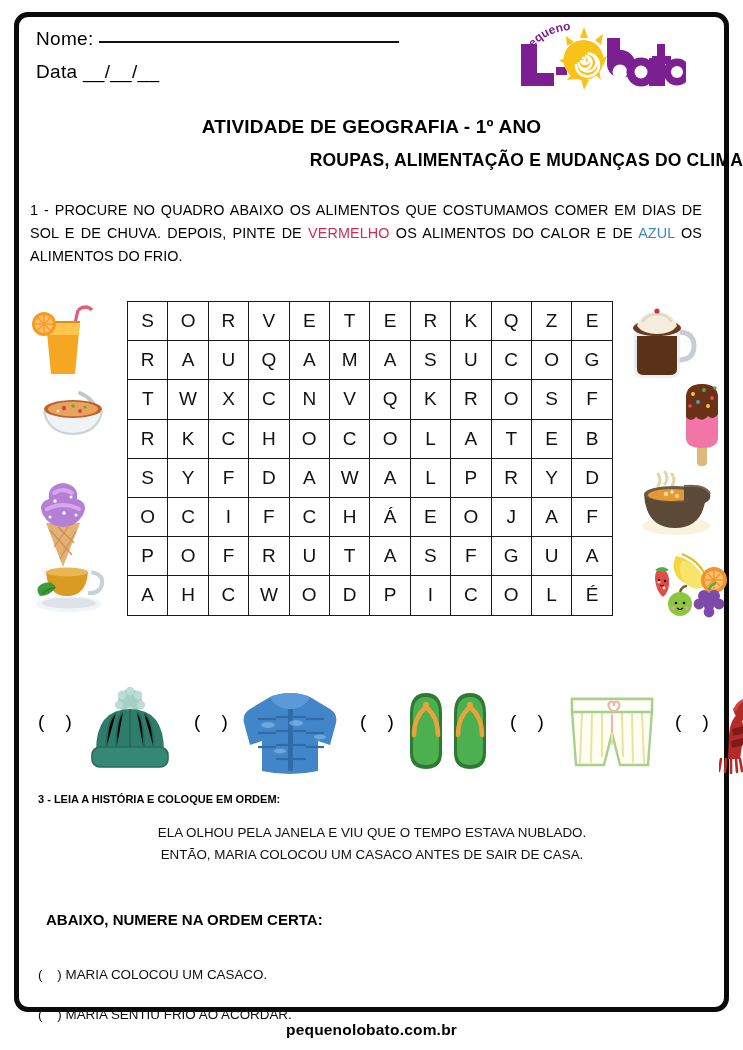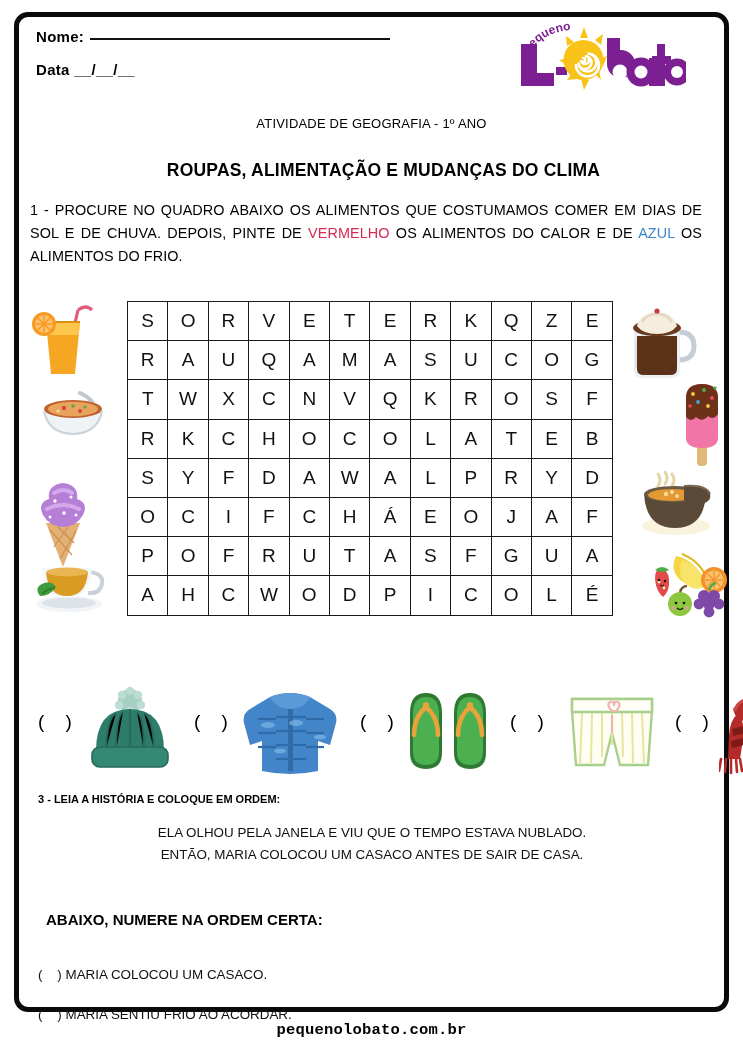--- a/index.html
+++ b/index.html
@@ -24,21 +24,21 @@
     background: #fff;
   }
 
   
   .header {
     position: absolute;
     left: 22px; top: 16px;
     width: 670px; height: 86px;
   }
   .name-line, .date-line {
-    font-size: 15px; font-weight: bold;
+    font-size: 19px; font-weight: normal;
     letter-spacing: .3px;
     white-space: nowrap;
   }
   .name-line { position: absolute; left: 14px; top: 12px; }
   .date-line { position: absolute; left: 14px; top: 45px; }
   .rule {
     display: inline-block;
     border-bottom: 2px solid #111;
     width: 300px;
     margin-left: 6px;
@@ -50,26 +50,26 @@
     position: absolute;
     right: 6px; top: 6px;
     width: 175px; height: 74px;
   }
   .logo svg { display:block; width:175px; height:74px; }
 
   
   .title1 {
     position: absolute; left: 0; right: 0; top: 116px;
     text-align: center;
-    font-size: 13px; font-weight: normal;
+    font-size: 19px; font-weight: bold;
     letter-spacing: .2px;
   }
   .title2 {
-    position: absolute; left: 0; right: 0; top: 160px;
-    text-align: center;
+    position: absolute; left: 0; right: 0; top: 150px;
+    text-align: right;
     font-size: 17.5px; font-weight: bold;
     letter-spacing: .2px;
     margin-left: 24px;
   }
 
   
   .q1 {
     position: absolute;
     left: 30px; top: 199px; width: 672px;
     font-size: 14.4px; font-weight: normal;
@@ -144,21 +144,20 @@
     font-size: 13.4px; line-height: 22px; color: #111;
   }
   .order-list div { white-space: pre; margin-top: 18px; }
 
   
   .footer {
     position: absolute; left: 0; right: 0; top: 1021px;
     text-align: center;
     font-size: 15.5px; font-weight: bold;
     letter-spacing: .2px;
-    font-family: Liberation Mono, monospace;
   }
 </style>
 </head>
 <body>
 
 <div class="page">
   <div class="sheet-border"></div>
 
   <div class="header">
     <div class="name-line">

